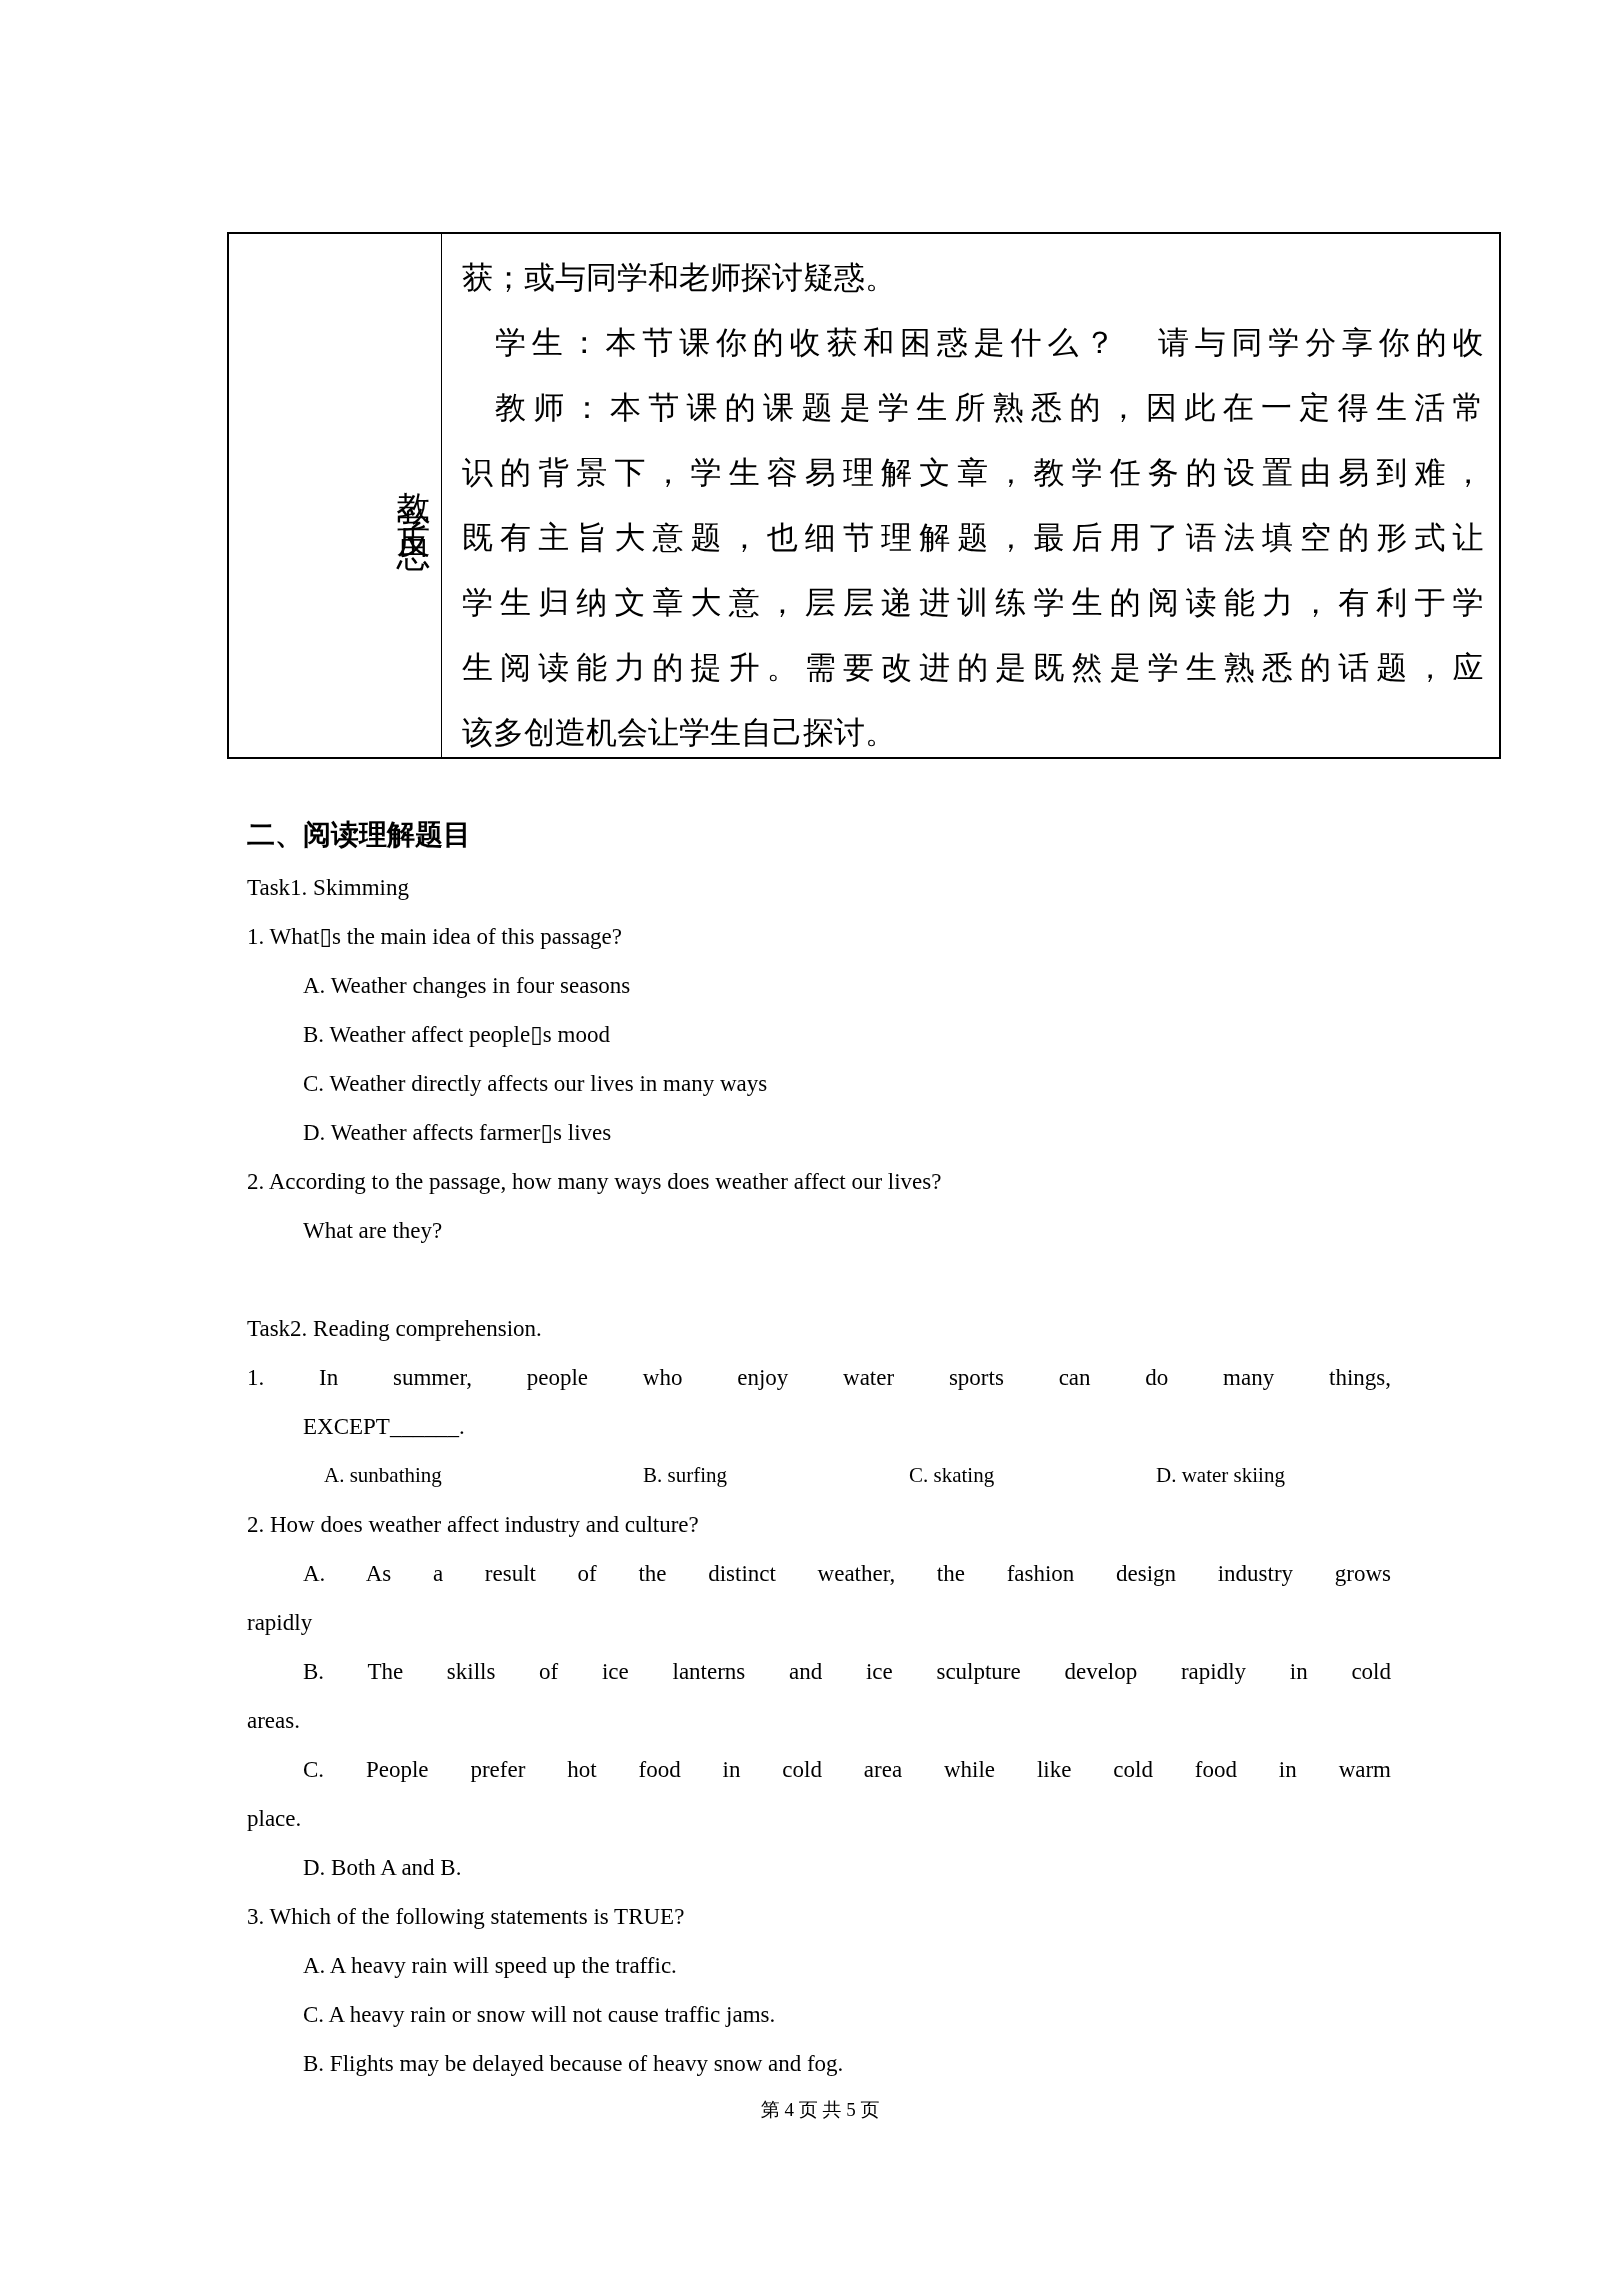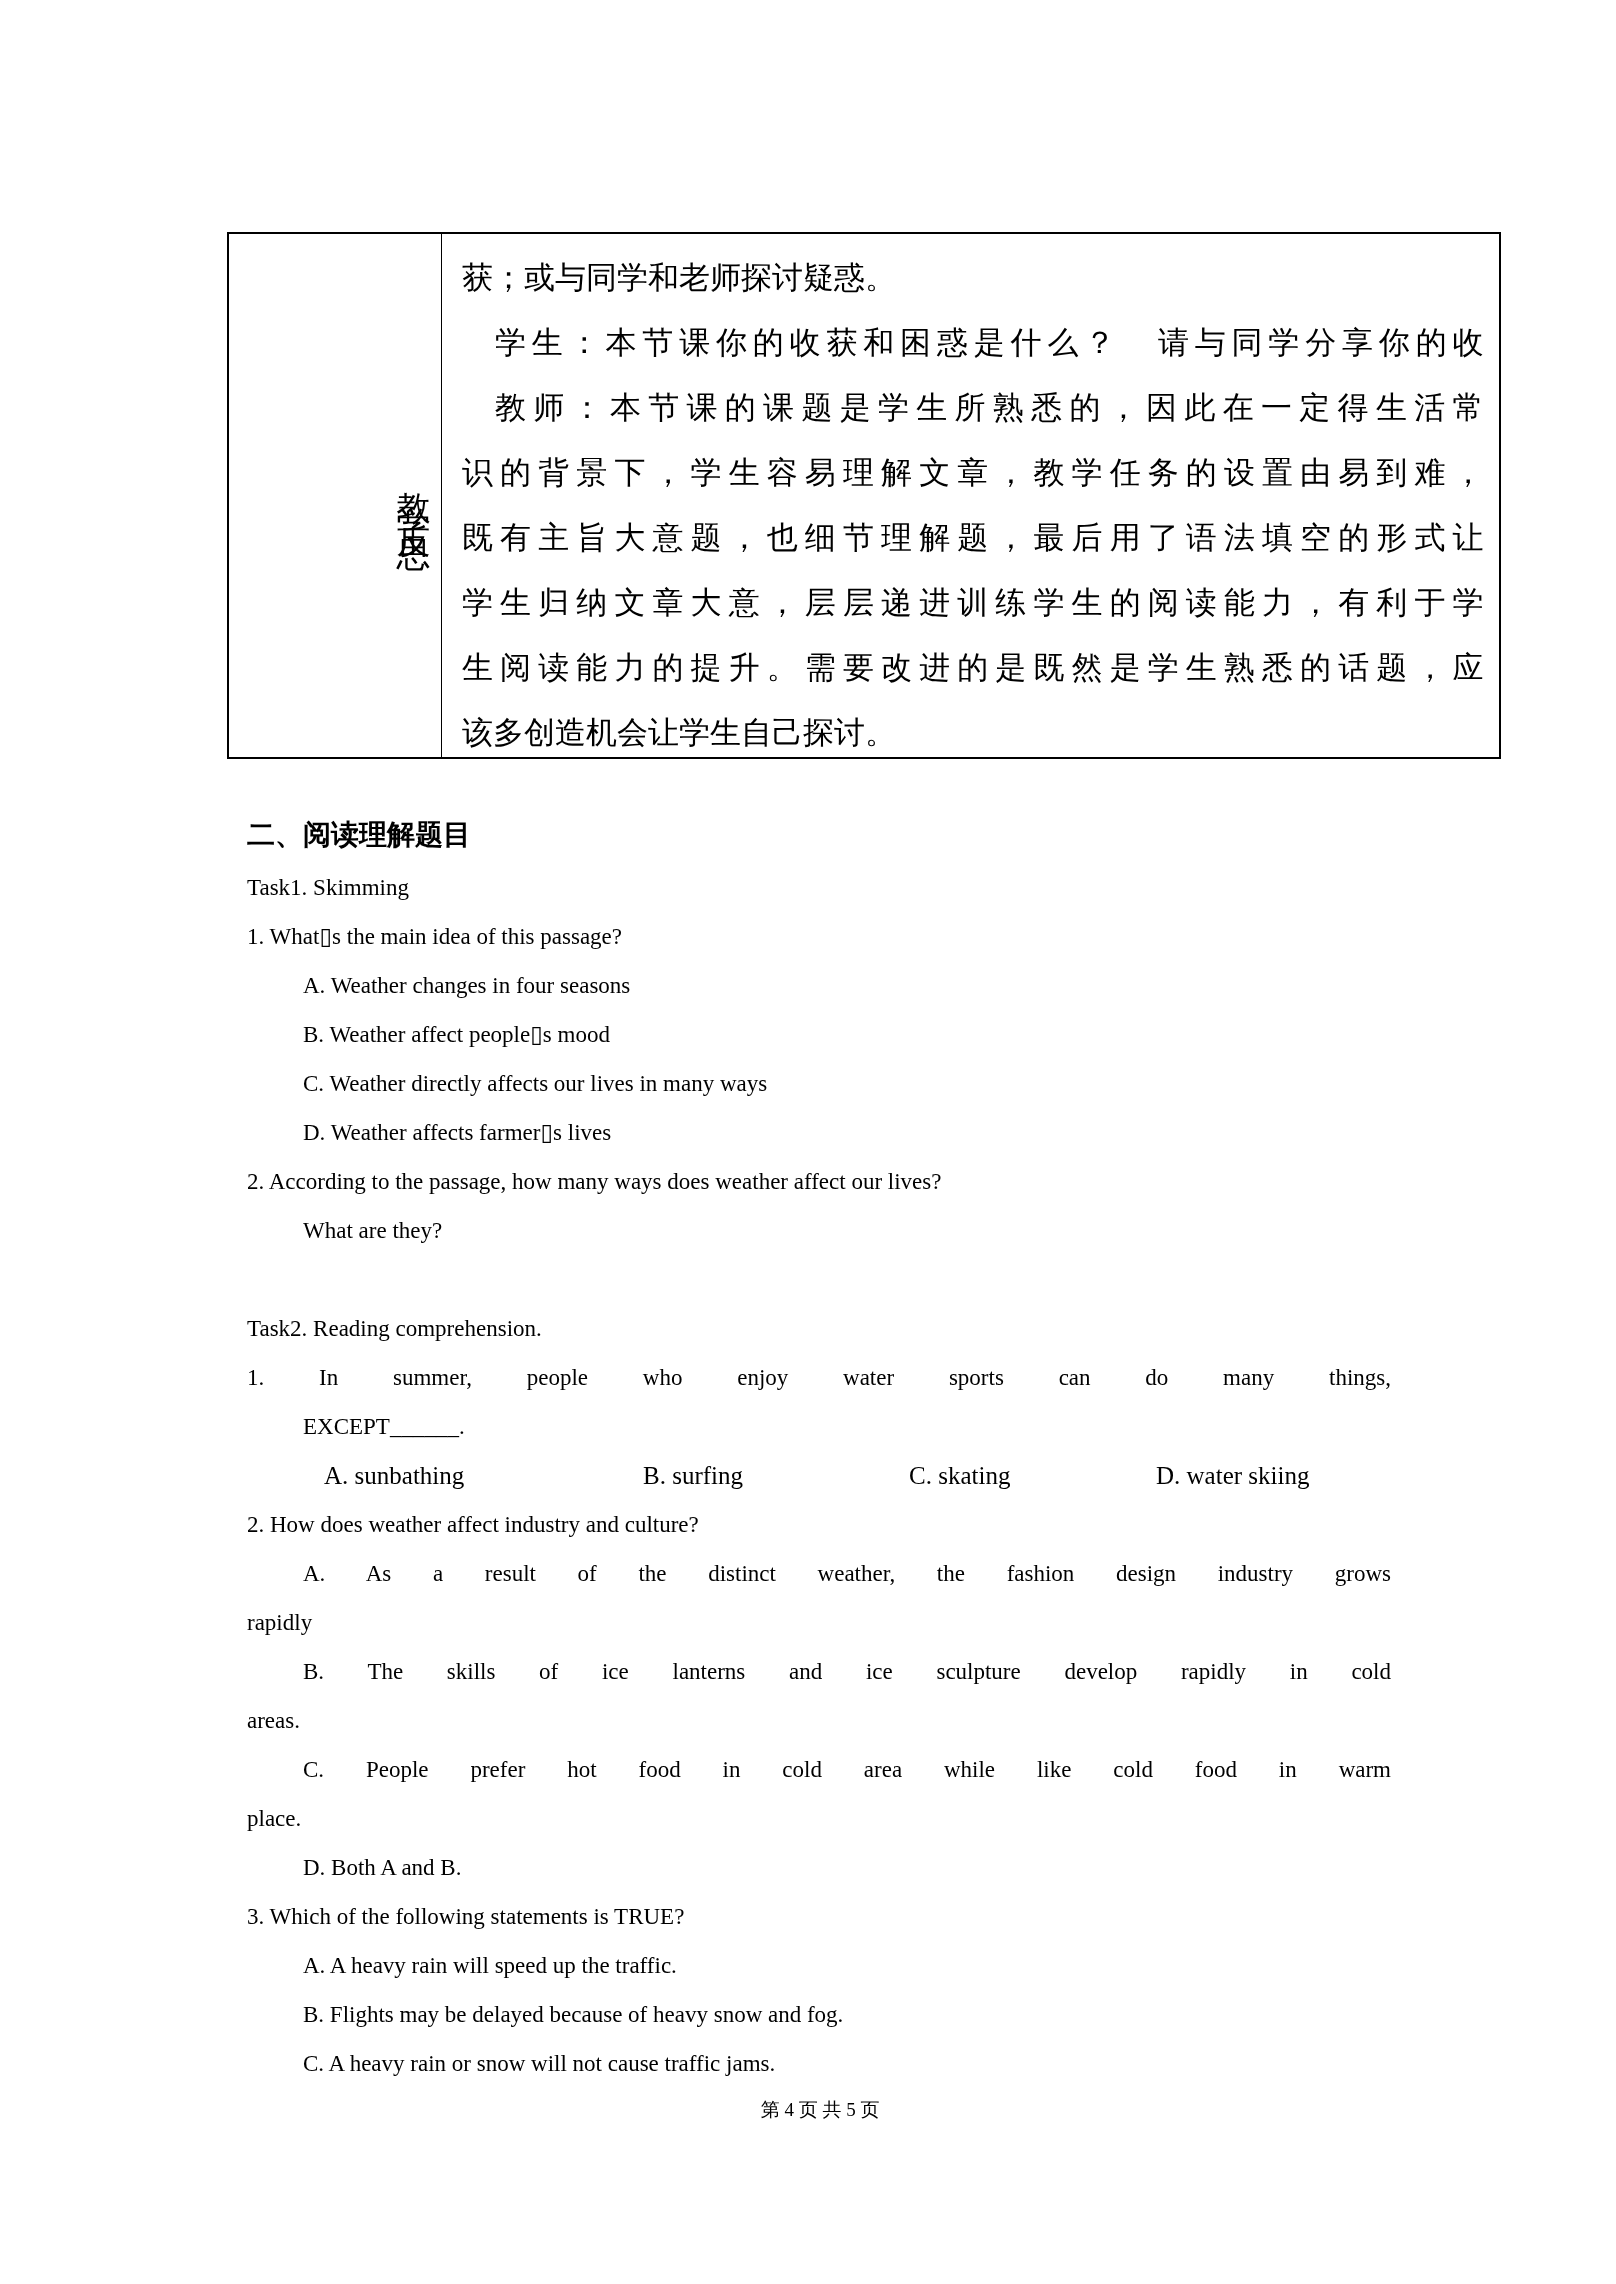--- a/index.html
+++ b/index.html
@@ -51,21 +51,21 @@
     font-weight:bold;
     font-size:28px;height:51px;line-height:46px;
   }
   .line{
     font-size:23px;height:49px;line-height:49px;
     white-space:nowrap;
   }
   .ind{padding-left:56px;}
   .stretch{text-align:justify;text-align-last:justify;white-space:normal;}
   .spacer{height:49px;}
-  .optrow{position:relative;height:49px;font-size:25px;line-height:49px;}
+  .optrow{position:relative;height:49px;font-size:21px;line-height:49px;}
   .optrow span{position:absolute;top:0;white-space:nowrap;}
   .opt-a{left:77px;}
   .opt-b{left:396px;}
   .opt-c{left:662px;}
   .opt-d{left:909px;}
   
   .footer{
     position:absolute;left:249px;top:2090px;width:1142px;
     text-align:center;font-size:19px;height:39px;line-height:39px;
   }
@@ -117,20 +117,20 @@
     <div class="line">2. How does weather affect industry and culture?</div>
     <div class="line ind stretch">A. As a result of the distinct weather, the fashion design industry grows</div>
     <div class="line">rapidly</div>
     <div class="line ind stretch">B. The skills of ice lanterns and ice sculpture develop rapidly in cold</div>
     <div class="line">areas.</div>
     <div class="line ind stretch">C. People prefer hot food in cold area while like cold food in warm</div>
     <div class="line">place.</div>
     <div class="line ind">D. Both A and B.</div>
     <div class="line">3. Which of the following statements is TRUE?</div>
     <div class="line ind">A. A heavy rain will speed up the traffic.</div>
+    <div class="line ind">C. A heavy rain or snow will not cause traffic jams.</div>
     <div class="line ind">B. Flights may be delayed because of heavy snow and fog.</div>
-    <div class="line ind">C. A heavy rain or snow will not cause traffic jams.</div>
   </div>
 
   <div class="footer">第 4 页 共 5 页</div>
 
 </div>
 
 
 </body></html>

